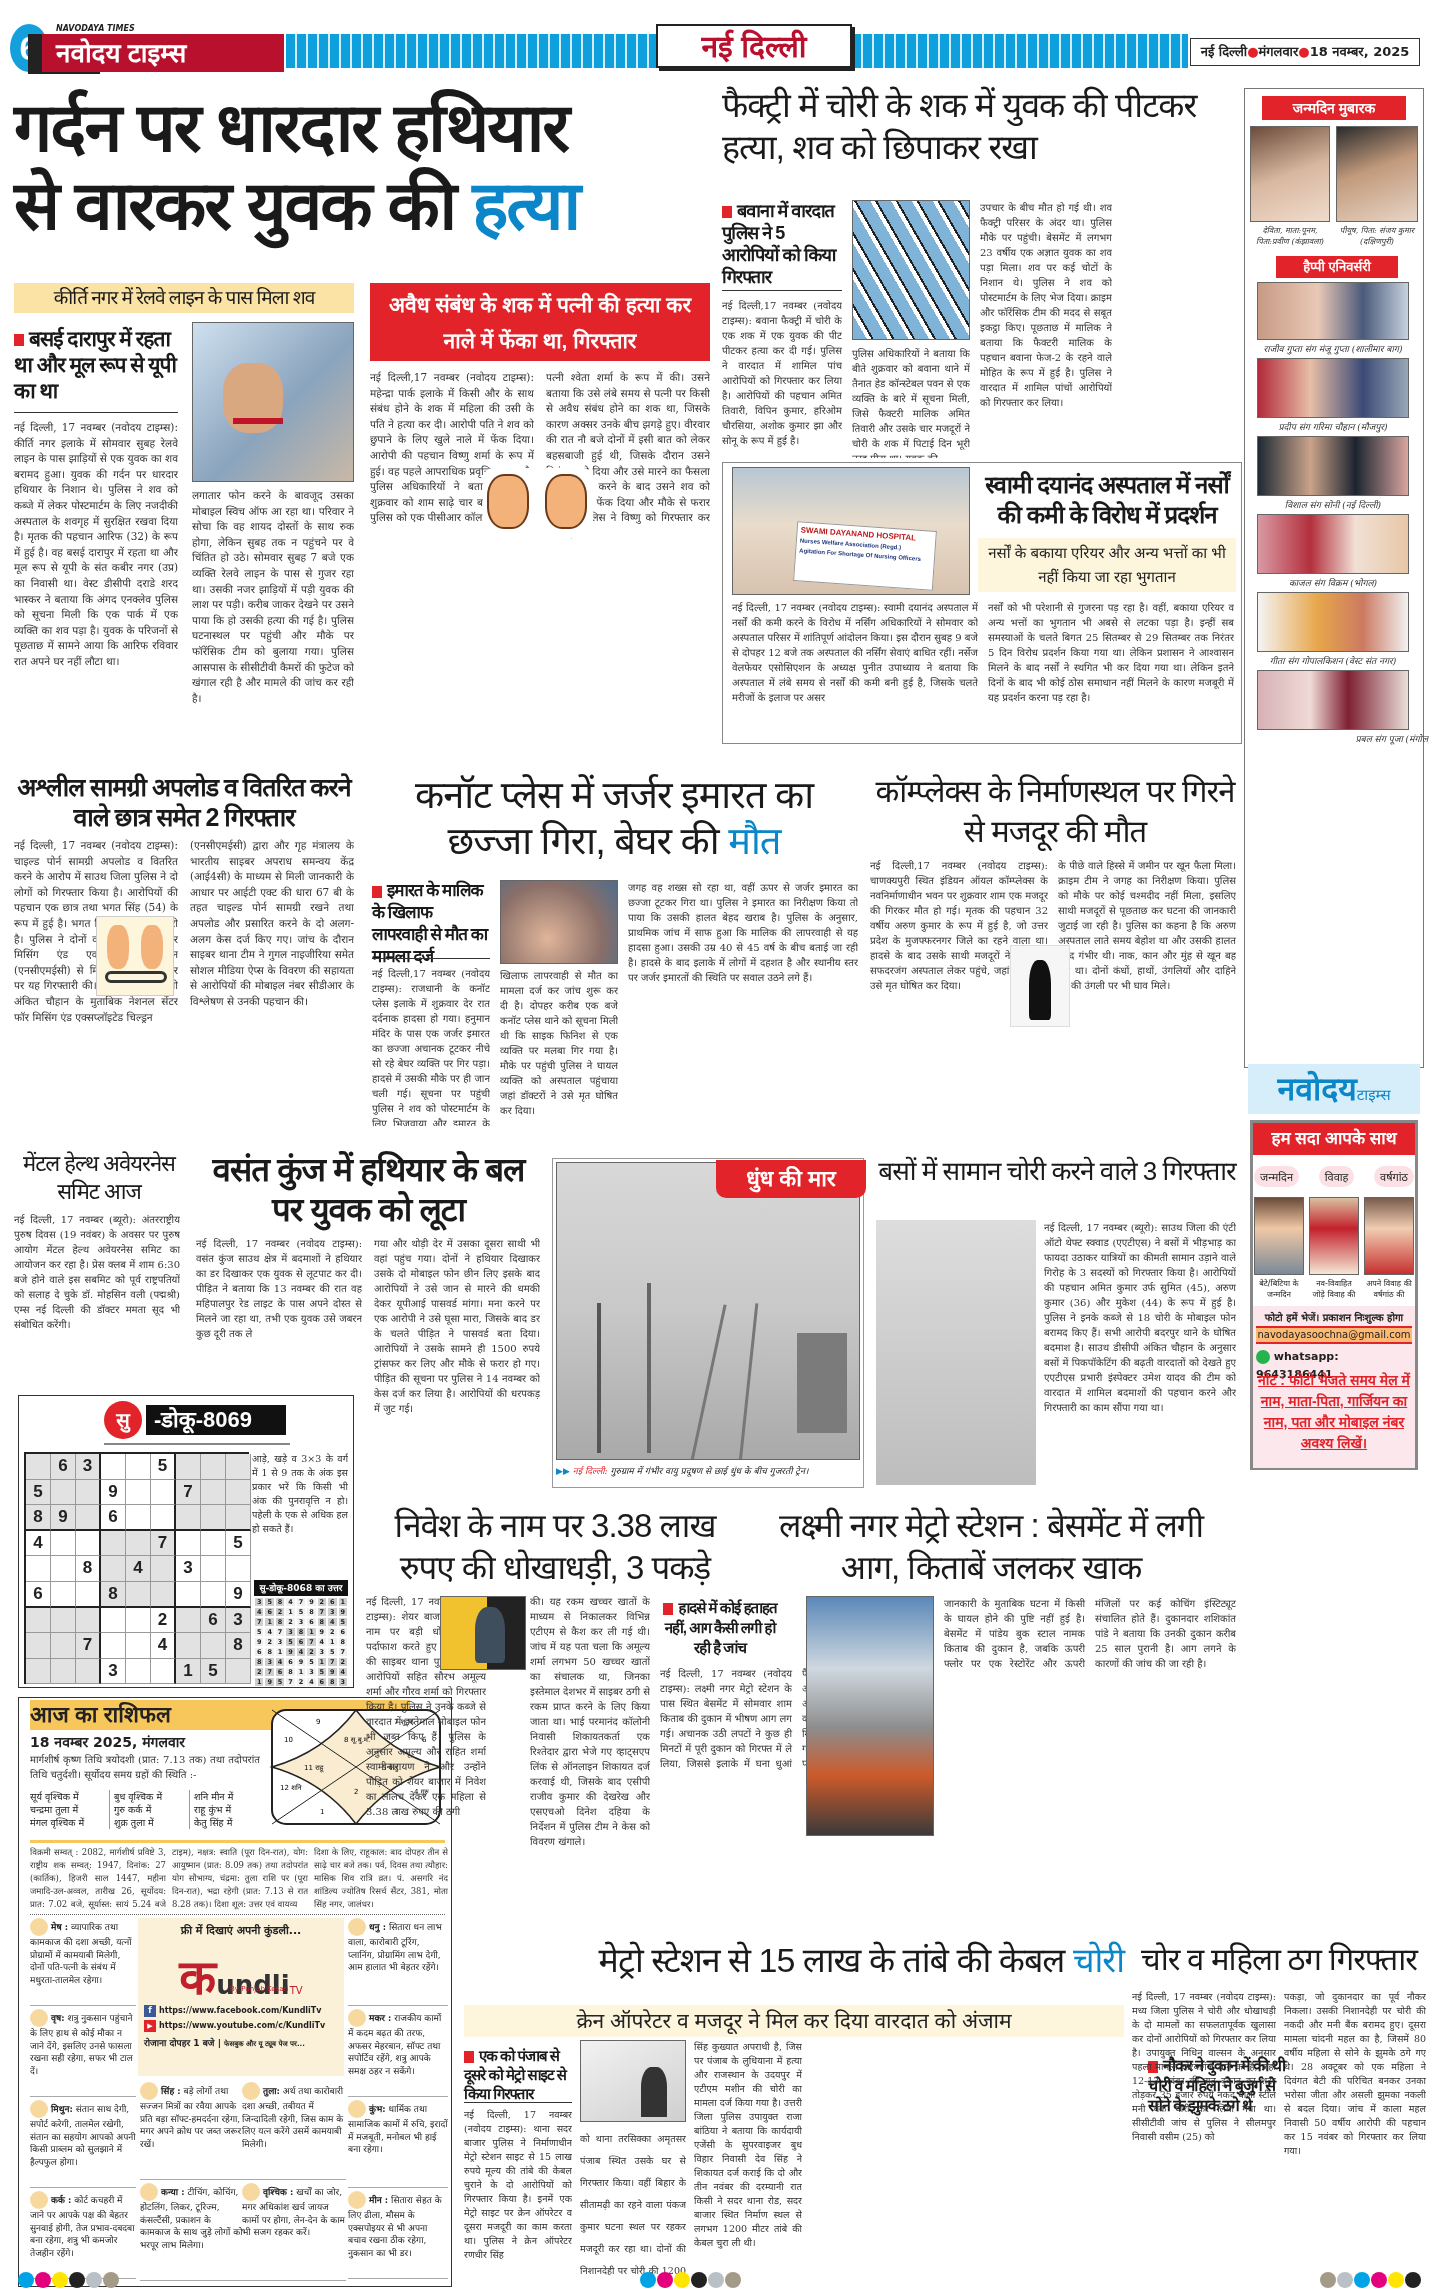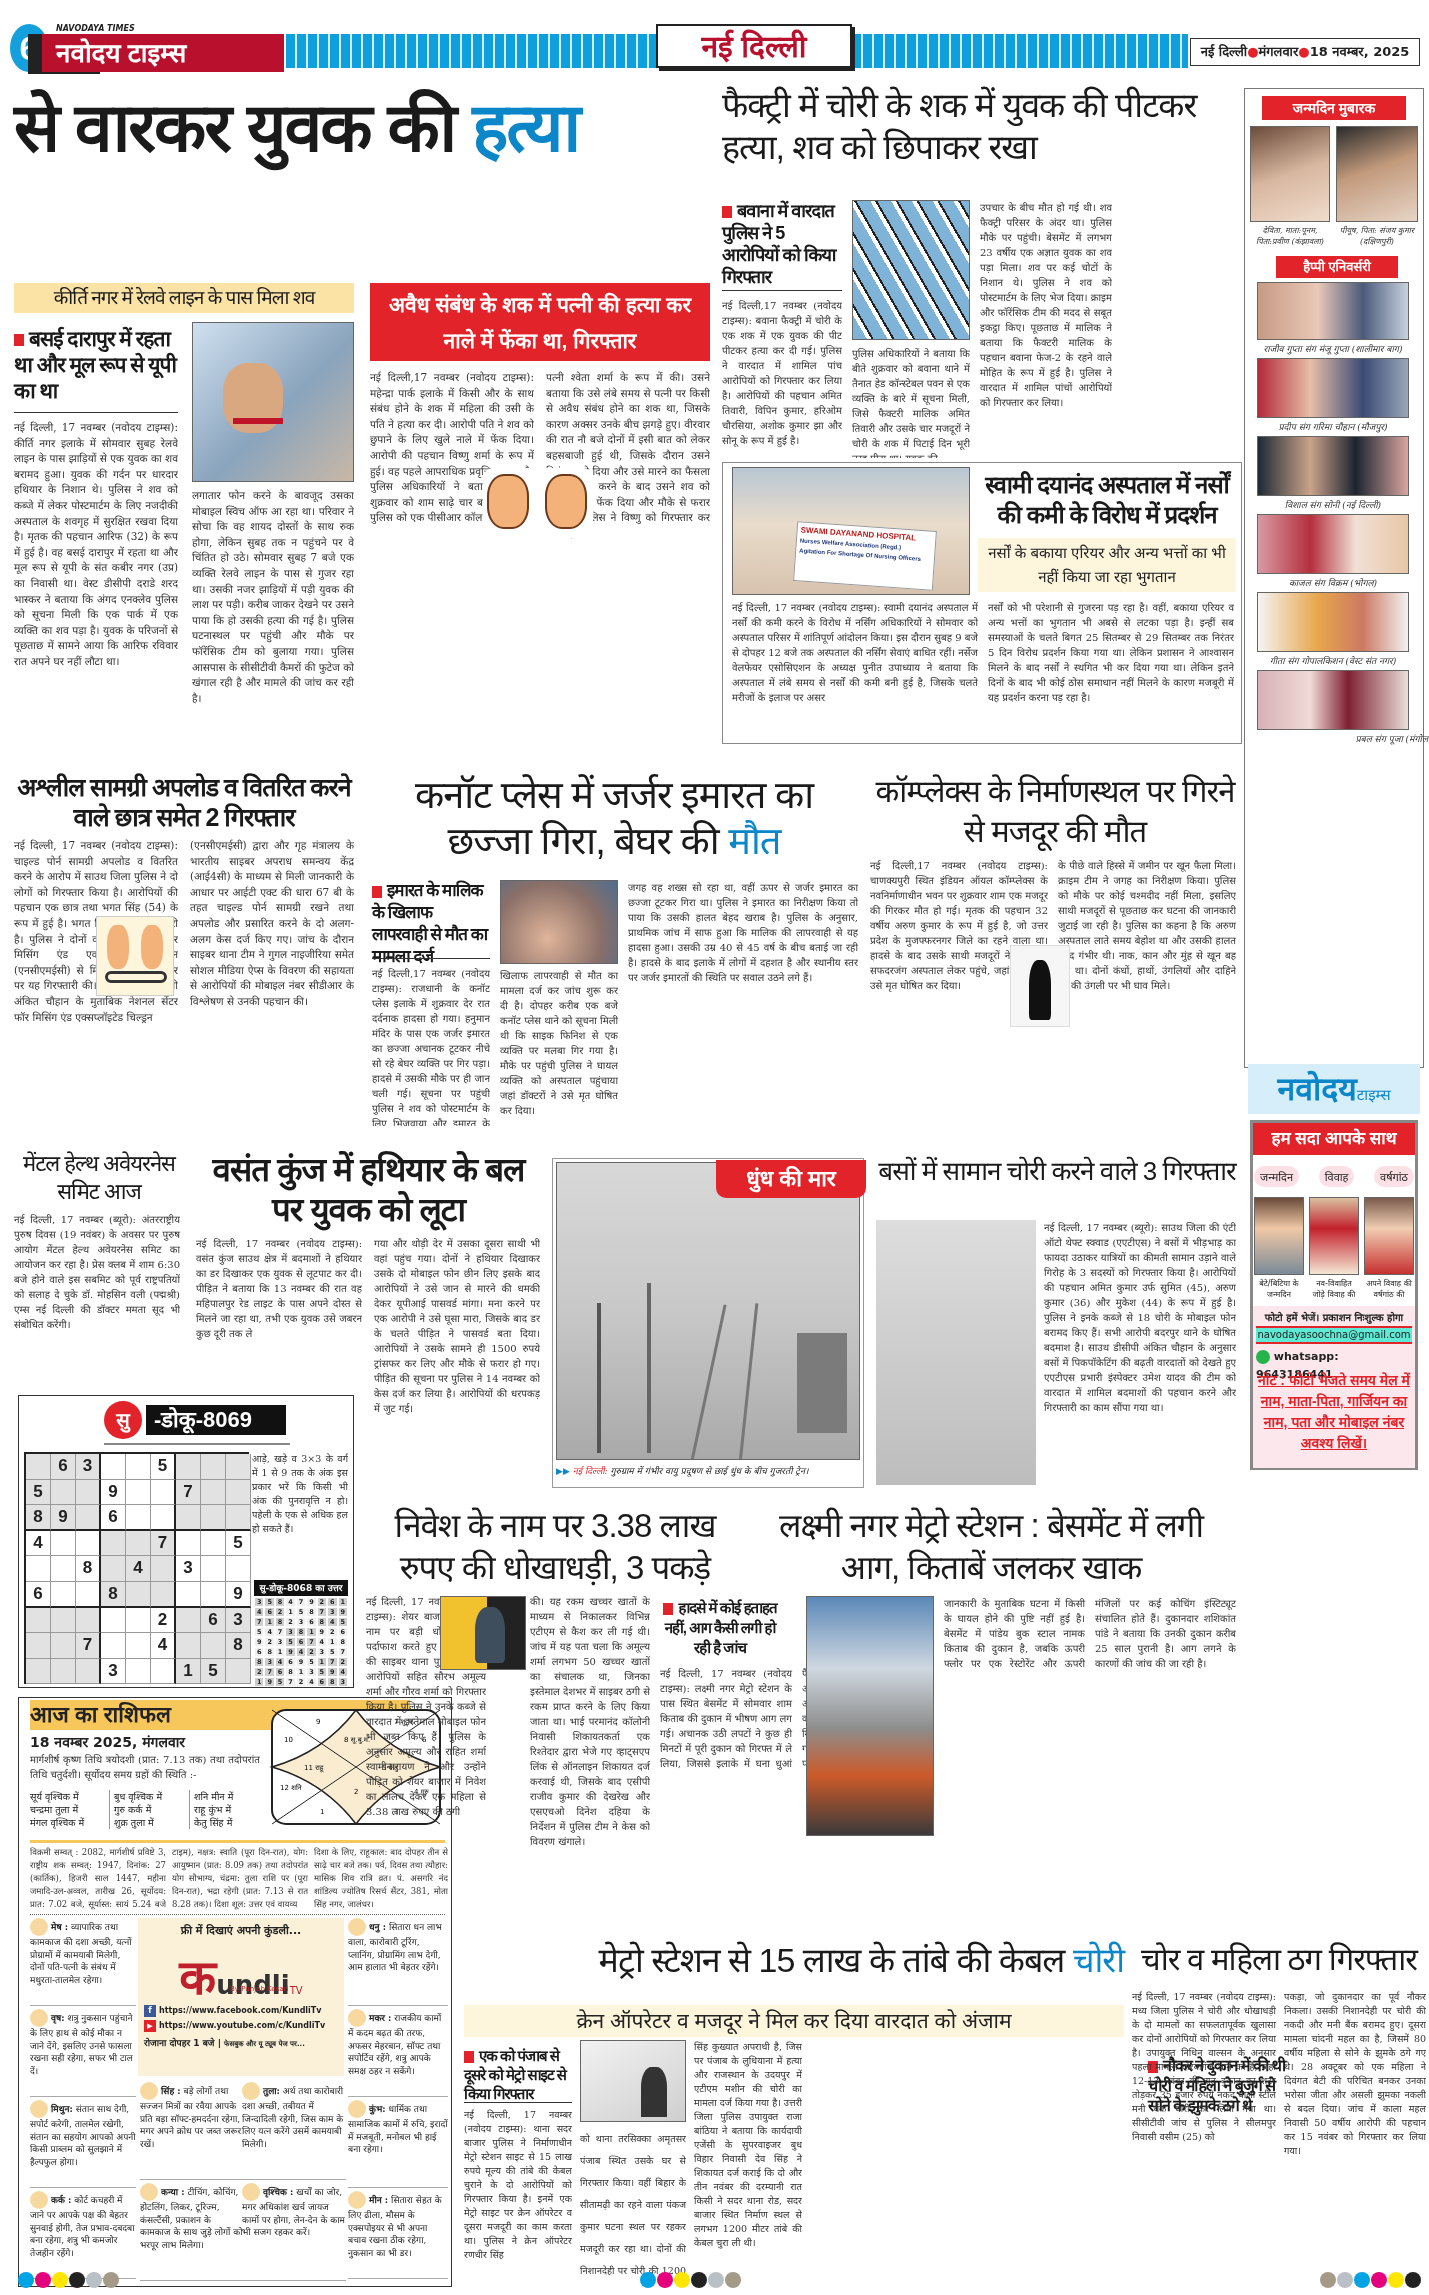--- a/index.html
+++ b/index.html
@@ -36,20 +36,21 @@
   <div class="abs stripes" style="left:286px;width:370px"></div>
   <div class="abs stripes" style="left:852px;width:336px"></div>
   <div class="abs city">नई दिल्ली</div>
   <div class="abs dateline">
     <span>नई दिल्ली</span><span class="dot">●</span><span>मंगलवार</span><span class="dot">●</span><span>18 नवम्बर, 2025</span>
   </div>
 </div>
 
 <div class="abs" style="left:14px;top:88px;width:700px">
   <div class="hl" style="font-size:68px;line-height:78px;letter-spacing:-2px">
+    <div>गर्दन पर धारदार हथियार</div>
     <div><span>से वारकर युवक की</span> <span class="blue">हत्या</span></div>
   </div>
 </div>
 <div class="abs hl" style="left:14px;top:283px;width:340px;height:30px;background:#fbe3a6;font-size:19px;line-height:30px;text-align:center;font-weight:normal">कीर्ति नगर में रेलवे लाइन के पास मिला शव</div>
 <div class="abs hl" style="left:14px;top:326px;width:164px;font-size:21px;line-height:26px"><span class="redsq"></span><span>बसई दारापुर में रहता था और मूल रूप से यूपी का था</span></div>
 <div class="abs hr" style="left:14px;top:412px;width:164px"></div>
 <div class="abs body-text" style="left:14px;top:420px;width:164px;height:335px">नई दिल्ली, 17 नवम्बर (नवोदय टाइम्स): कीर्ति नगर इलाके में सोमवार सुबह रेलवे लाइन के पास झाड़ियों से एक युवक का शव बरामद हुआ। युवक की गर्दन पर धारदार हथियार के निशान थे। पुलिस ने शव को कब्जे में लेकर पोस्टमार्टम के लिए नजदीकी अस्पताल के शवगृह में सुरक्षित रखवा दिया है। मृतक की पहचान आरिफ (32) के रूप में हुई है। वह बसई दारापुर में रहता था और मूल रूप से यूपी के संत कबीर नगर (उप्र) का निवासी था। वेस्ट डीसीपी दराडे शरद भास्कर ने बताया कि अंगद एनक्लेव पुलिस को सूचना मिली कि एक पार्क में एक व्यक्ति का शव पड़ा है। युवक के परिजनों से पूछताछ में सामने आया कि आरिफ रविवार रात अपने घर नहीं लौटा था।</div>
 <div class="abs photo" style="left:192px;top:322px;width:162px;height:160px;background:linear-gradient(135deg,#cfe0ef,#8aa4bd 55%,#c9b8a6)">
   <div style="position:absolute;left:30px;top:40px;width:60px;height:70px;border-radius:40%;background:#d9a880"></div>
   <div style="position:absolute;left:40px;top:95px;width:50px;height:6px;background:#c0142a"></div>
@@ -145,21 +146,21 @@
 <div class="abs photo" style="left:1254px;top:1197px;width:50px;height:78px;background:linear-gradient(180deg,#6a4b39,#f0c8a6 40%,#7a8a97)"></div>
 <div class="abs photo" style="left:1309px;top:1197px;width:50px;height:78px;background:linear-gradient(180deg,#d9c0a0,#c3212c 40%,#f4e6d3)"></div>
 <div class="abs photo" style="left:1364px;top:1197px;width:50px;height:78px;background:linear-gradient(180deg,#7a5b4b,#f1cdb2 40%,#c6302f)"></div>
 <div class="abs" style="left:1254px;top:1278px;width:160px;display:flex;justify-content:space-between;font-size:8px;line-height:11px;text-align:center">
   <span style="width:50px">बेटे/बिटिया के जन्मदिन</span>
   <span style="width:50px">नव-विवाहित जोड़े विवाह की</span>
   <span style="width:50px">अपने विवाह की वर्षगांठ की</span>
 </div>
 <div class="abs" style="left:1253px;top:1306px;width:162px;height:162px;background:#fce8ec"></div>
 <div class="abs" style="left:1256px;top:1310px;width:156px;font-size:10px;font-weight:bold;text-align:center">फोटो हमें भेजें। प्रकाशन निःशुल्क होगा</div>
-<div class="abs" style="left:1256px;top:1326px;width:156px;height:18px;background:#5eead4;border-top:2px solid #e2232a;border-bottom:2px solid #e2232a;font-size:10px;line-height:14px;text-align:center">navodayasoochna@gmail.com</div>
+<div class="abs" style="left:1256px;top:1326px;width:156px;height:18px;background:#fdba74;border-top:2px solid #e2232a;border-bottom:2px solid #e2232a;font-size:10px;line-height:14px;text-align:center">navodayasoochna@gmail.com</div>
 <div class="abs" style="left:1256px;top:1348px;width:156px;height:18px;font-size:11px;font-weight:bold;line-height:18px">
   <span style="display:inline-block;width:14px;height:14px;border-radius:50%;background:#25b34b;vertical-align:middle"></span>
   <span>whatsapp:</span>
   <span>9643186441</span>
 </div>
 <div class="abs" style="left:1256px;top:1370px;width:156px;color:#e2232a;font-size:14px;line-height:21px;text-align:center;font-weight:bold;text-decoration:underline;font-family:'Liberation Sans',sans-serif">नोट : फोटो भेजते समय मेल में नाम, माता-पिता, गार्जियन का नाम, पता और मोबाइल नंबर अवश्य लिखें।</div>
 
 <div class="abs hl" style="left:14px;top:1150px;width:170px;font-size:22px;line-height:28px;text-align:center;font-weight:normal">मेंटल हेल्थ अवेयरनेस समिट आज</div>
 <div class="abs body-text" style="left:14px;top:1212px;width:166px;height:168px;font-size:10px;line-height:15px">नई दिल्ली, 17 नवम्बर (ब्यूरो): अंतरराष्ट्रीय पुरुष दिवस (19 नवंबर) के अवसर पर पुरुष आयोग मेंटल हेल्थ अवेयरनेस समिट का आयोजन कर रहा है। प्रेस क्लब में शाम 6:30 बजे होने वाले इस सबमिट को पूर्व राष्ट्रपतियों को सलाह दे चुके डॉ. मोहसिन वली (पद्मश्री) एम्स नई दिल्ली की डॉक्टर ममता सूद भी संबोधित करेंगी।</div>
 

